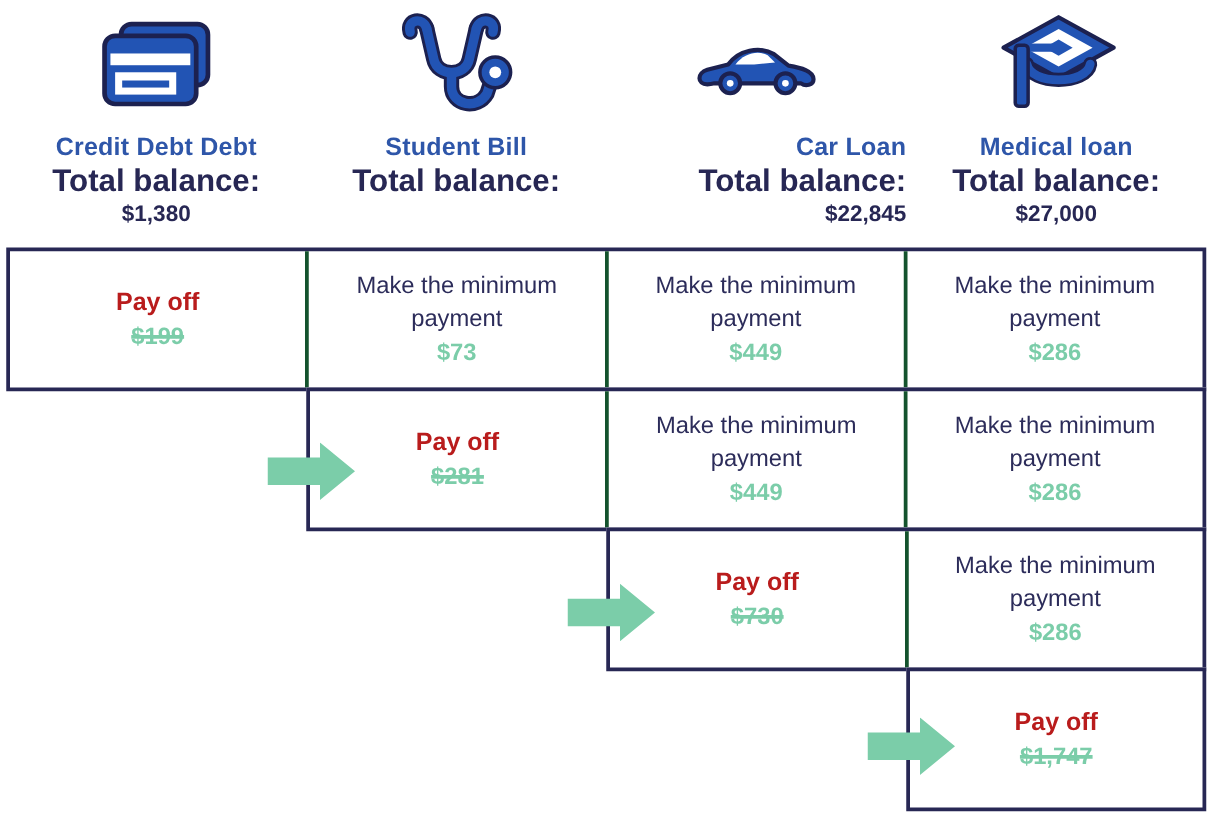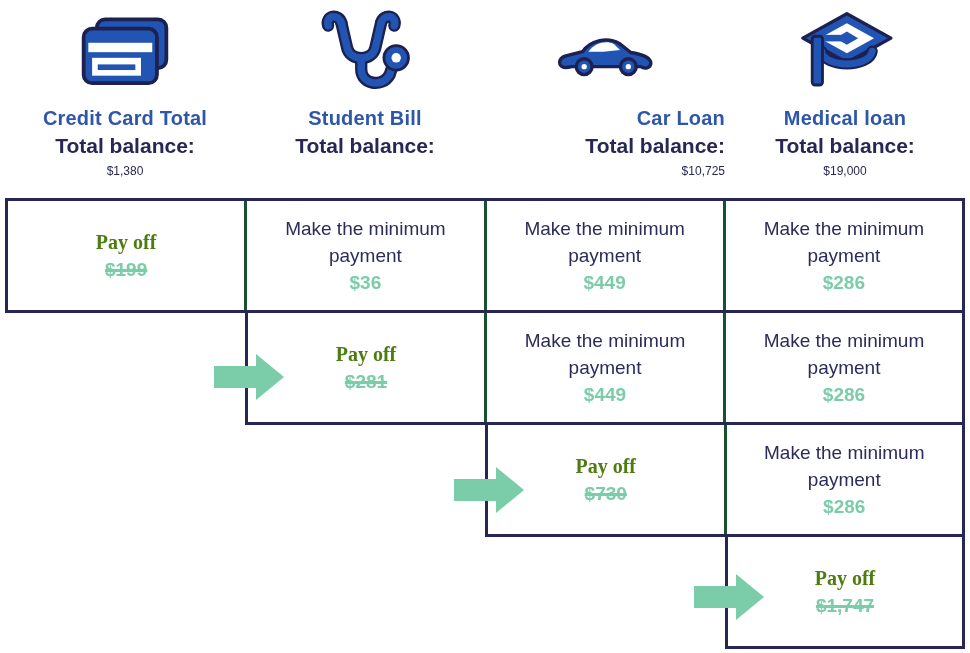--- a/index.html
+++ b/index.html
@@ -4,32 +4,32 @@
 <style>
   html,body{margin:0;padding:0;background:#ffffff;}
   .canvas{
     position:relative;width:970px;height:653px;background:#ffffff;overflow:hidden;
     font-family:"Liberation Sans","DejaVu Sans",sans-serif;
   }
   
   .col{position:absolute;top:4px;width:240px;text-align:center;}
   .icon-box{height:102px;display:flex;align-items:center;justify-content:center;}
   .col-title{font-size:20px;font-weight:bold;color:#2e56a9;line-height:24px;letter-spacing:.2px;}
-  .balance-label{font-size:21px;font-weight:700;color:#272754;line-height:25px;margin-top:3px;}
-  .balance-value{font-size:12px;font-weight:400;color:#272754;line-height:27px;}
+  .balance-label{font-size:25px;font-weight:700;color:#272754;line-height:25px;margin-top:3px;}
+  .balance-value{font-size:18px;font-weight:700;color:#272754;line-height:27px;}
   
   .row{position:absolute;height:115px;border:3px solid #272754;box-sizing:border-box;display:flex;background:#ffffff;}
   .row-1{left:5px;top:198px;width:960px;}
   .row-2{left:245px;top:310px;width:720px;}
   .row-3{left:485px;top:422px;width:480px;}
   .row-4{left:725px;top:534px;width:240px;}
   .cell{flex:1;display:flex;flex-direction:column;align-items:center;justify-content:center;text-align:center;}
   .cell + .cell{border-left:3px solid #14532d;}
   .cell-label{font-size:19px;color:#2c2c5a;line-height:27px;max-width:205px;}
-  .cell-label.payoff{font-weight:bold;font-size:20px;color:#4d7c0f;font-family:Liberation Serif, serif;}
+  .cell-label.payoff{font-weight:bold;font-size:20px;color:#b91c1c;}
   .cell-amount{font-size:19px;font-weight:bold;color:#7bcda9;line-height:27px;}
   .cell-amount.struck{text-decoration:line-through;text-decoration-thickness:2.5px;}
   
   .arrow{position:absolute;width:70px;height:46px;z-index:5;}
 </style>
 </head>
 <body>
 
 <div class="canvas">
 
@@ -38,21 +38,21 @@
       <svg width="94" height="84" viewBox="0 0 100 88">
         <g stroke="#1c2150" stroke-width="4" stroke-linejoin="round">
           <rect x="20" y="6" width="74" height="52" rx="9" fill="#2254b4"></rect>
           <rect x="6" y="16" width="78" height="58" rx="9" fill="#2254b4"></rect>
         </g>
         <rect x="11" y="31" width="68" height="10" fill="#ffffff"></rect>
         <rect x="15" y="47" width="52" height="19" fill="#ffffff"></rect>
         <rect x="21" y="54" width="40" height="6" fill="#2254b4"></rect>
       </svg>
     </div>
-    <div class="col-title">Credit Card Total</div>
+    <div class="col-title">Credit Debt Debt</div>
     <div class="balance-label">Total balance:</div>
     <div class="balance-value">$1,380</div>
   </div>
 
   <div class="col" style="left:245px;">
     <div class="icon-box">
       <svg width="104" height="98" viewBox="0 0 110 100">
 
         <g fill="none" stroke="#1c2150" stroke-width="13" stroke-linecap="round">
           <path d="M30 16 L36 42 C39 57 63 57 66 42 L72 16"></path>
@@ -83,52 +83,52 @@
         <g stroke="#1c2150" stroke-width="4">
           <circle cx="35" cy="45" r="9.5" fill="#2254b4"></circle>
           <circle cx="88" cy="45" r="9.5" fill="#2254b4"></circle>
         </g>
         <circle cx="35" cy="45" r="3.2" fill="#ffffff"></circle>
         <circle cx="88" cy="45" r="3.2" fill="#ffffff"></circle>
       </svg>
     </div>
     <div class="col-title">Car Loan</div>
     <div class="balance-label">Total balance:</div>
-    <div class="balance-value">$10,725</div>
+    <div class="balance-value">$22,845</div>
   </div>
 
   <div class="col" style="left:725px;">
     <div class="icon-box">
       <svg width="104" height="90" viewBox="0 0 110 96">
 
         <polygon points="57,4 104,30 57,56 10,30" fill="#2254b4" stroke="#1c2150" stroke-width="3.5" stroke-linejoin="round"></polygon>
         <polygon points="57,14 86,30 57,46 28,30" fill="#ffffff"></polygon>
 
         <path d="M30 44 C33 62 81 62 84 44" fill="none" stroke="#1c2150" stroke-width="12" stroke-linecap="round"></path>
         <path d="M30 44 C33 62 81 62 84 44" fill="none" stroke="#2254b4" stroke-width="7.5" stroke-linecap="round"></path>
 
         <polygon points="57,23 69,30 57,37 45,30" fill="#2254b4"></polygon>
         <rect x="24" y="26.5" width="28" height="7" fill="#2254b4"></rect>
 
         <rect x="20" y="28" width="11" height="52" rx="3" fill="#2254b4" stroke="#1c2150" stroke-width="3"></rect>
       </svg>
     </div>
     <div class="col-title">Medical loan</div>
     <div class="balance-label">Total balance:</div>
-    <div class="balance-value">$19,000</div>
+    <div class="balance-value">$27,000</div>
   </div>
 
   <div class="row row-1">
     <div class="cell">
       <div class="cell-label payoff">Pay off</div>
       <div class="cell-amount struck">$199</div>
     </div>
     <div class="cell">
       <div class="cell-label">Make the minimum payment</div>
-      <div class="cell-amount">$36</div>
+      <div class="cell-amount">$73</div>
     </div>
     <div class="cell">
       <div class="cell-label">Make the minimum payment</div>
       <div class="cell-amount">$449</div>
     </div>
     <div class="cell">
       <div class="cell-label">Make the minimum payment</div>
       <div class="cell-amount">$286</div>
     </div>
   </div>

